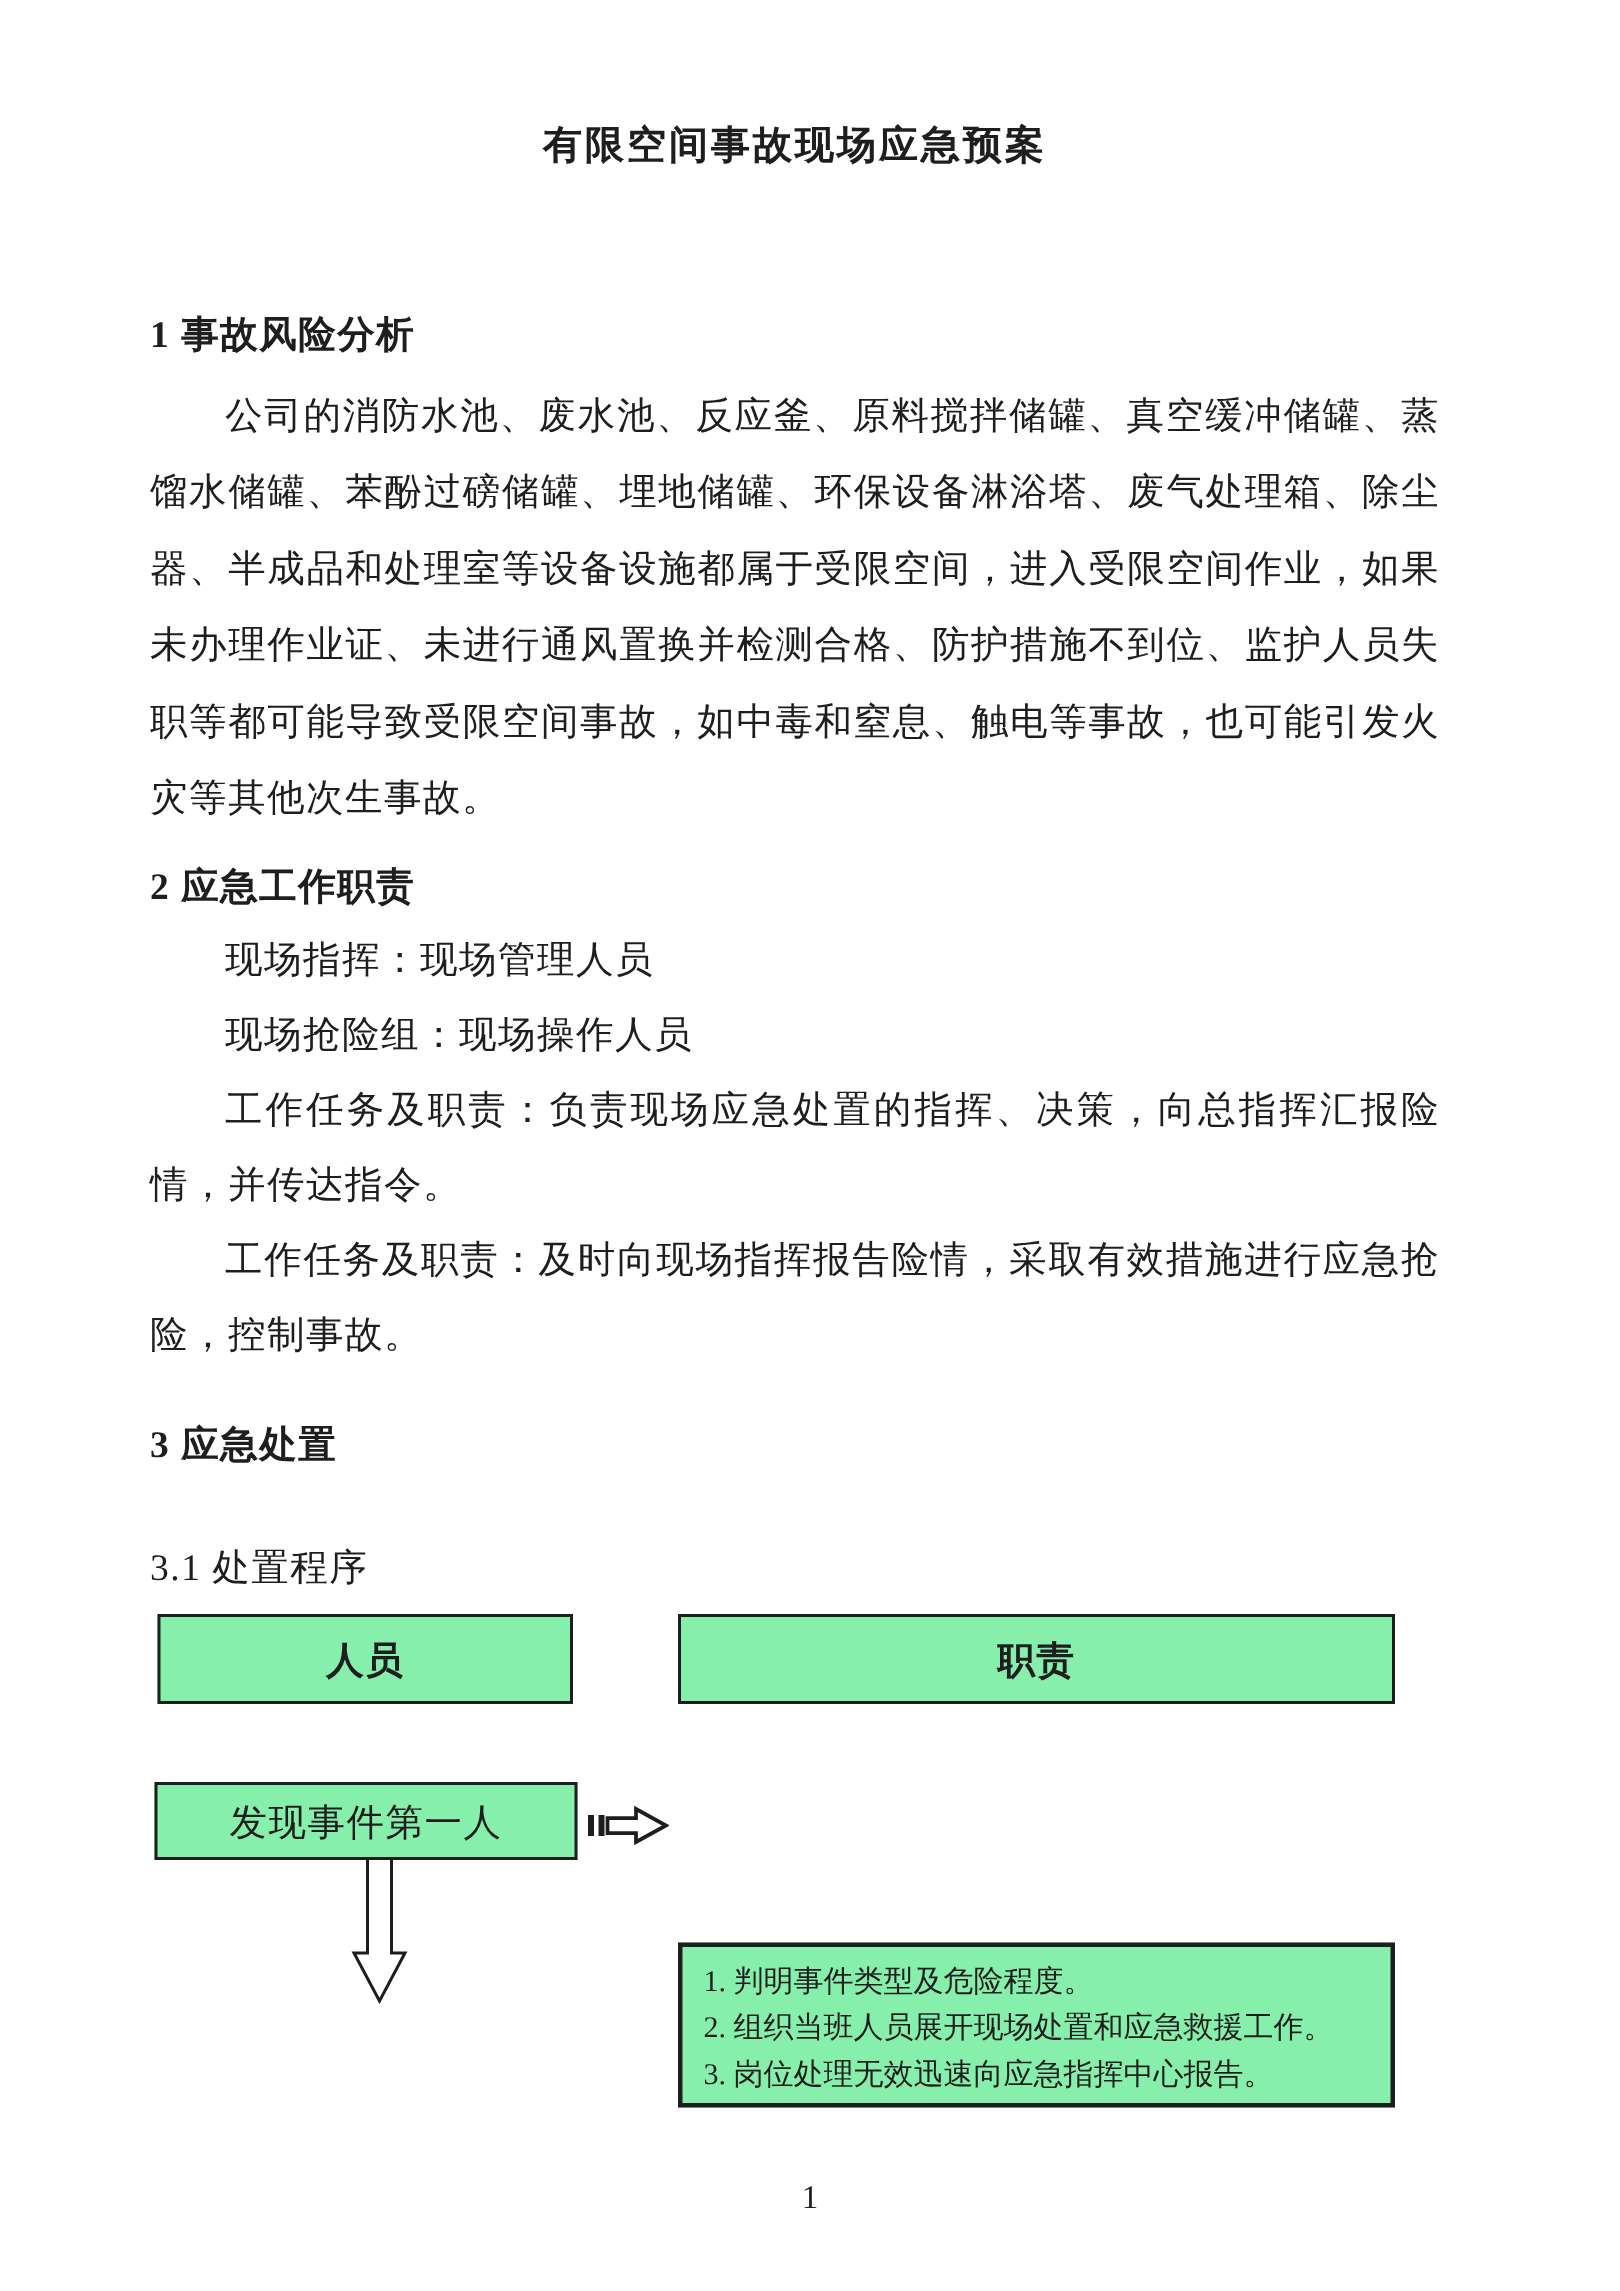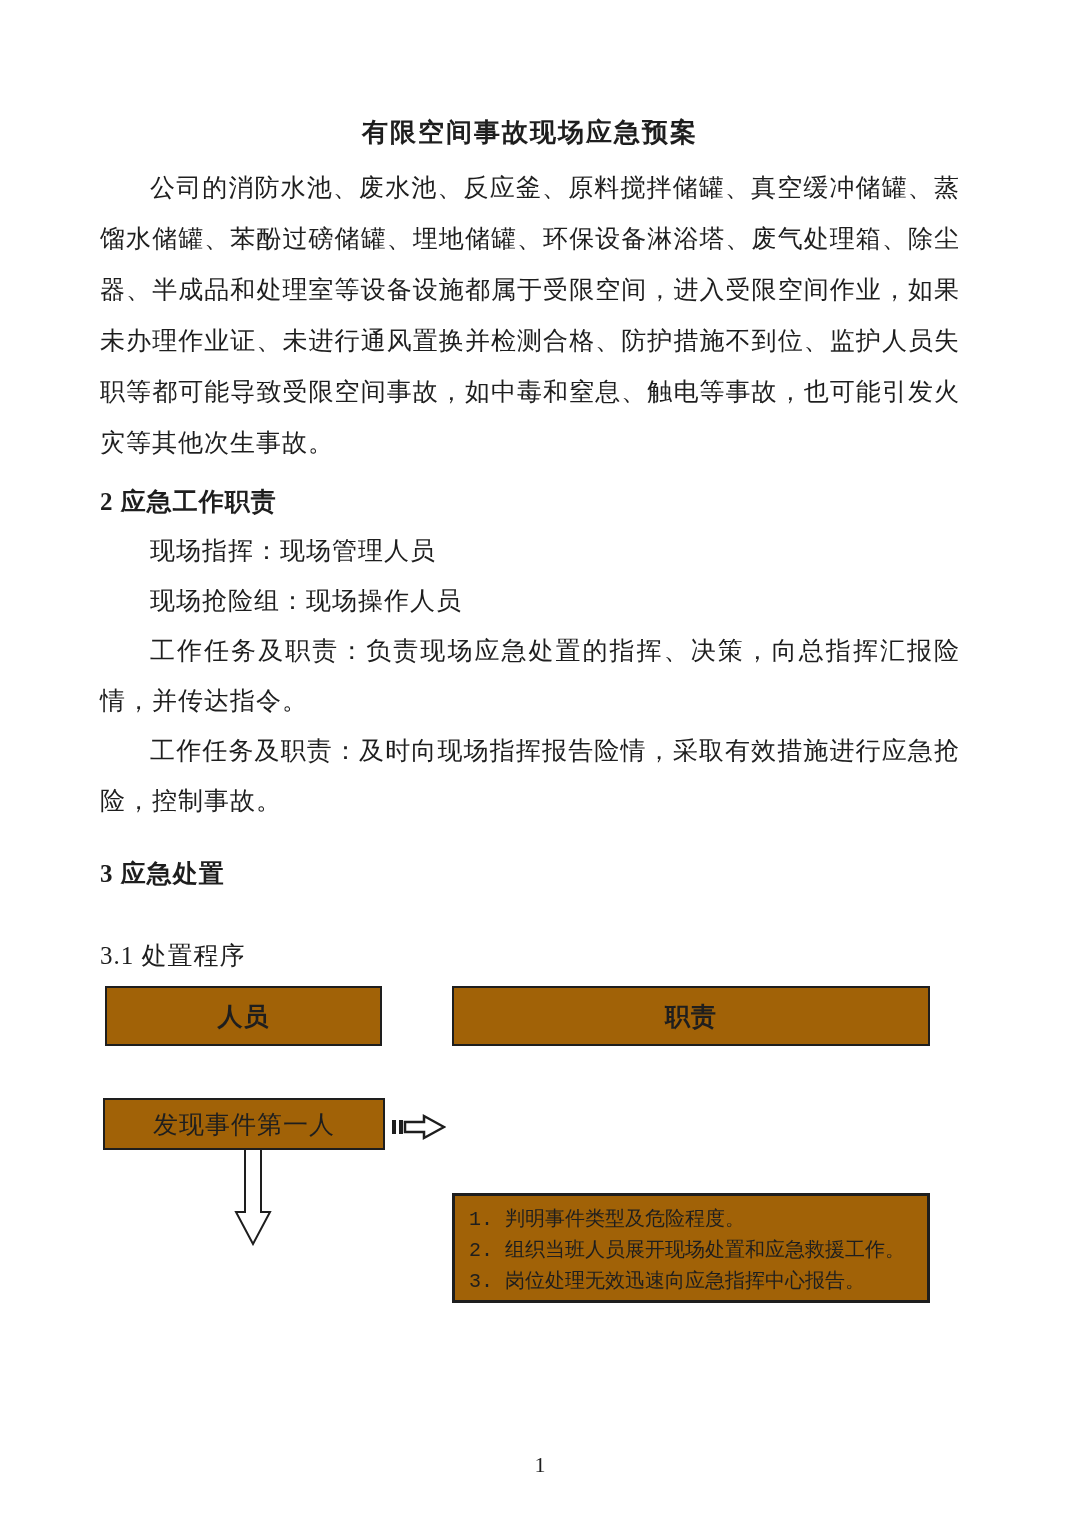--- a/index.html
+++ b/index.html
@@ -8,21 +8,21 @@
     width:1080px;height:1527px;
     background:#ffffff;
     box-sizing:border-box;
     padding:0 120px 0 100px;
     font-family:"Liberation Serif","DejaVu Serif",serif;
     color:#1e1e1e;
     overflow:hidden;
   }
   .doc-title{
     margin:0;
-    padding-top:116px;
+    padding-top:80px;
     font-size:26px;
     line-height:34px;
     font-weight:bold;
     text-align:center;
     letter-spacing:2px;
   }
   .sec-heading{
     margin:0;
     font-size:25px;
     line-height:32px;
@@ -51,61 +51,62 @@
     letter-spacing:1px;
   }
   .flowchart{
     position:relative;
     margin-top:14px;
     height:332px;
   }
   .fc-box{
     position:absolute;
     box-sizing:border-box;
-    background:#a16207;
+    background:#86efac;
     border:2px solid #1e1e1e;
   }
   .fc-header{
     display:flex;align-items:center;justify-content:center;
     font-size:25px;font-weight:bold;letter-spacing:1px;
   }
   #person-header{left:5px;top:0;width:277px;height:60px;}
   #duty-header{left:352px;top:0;width:478px;height:60px;}
   #person-box-1{
     left:3px;top:112px;width:282px;height:52px;
     display:flex;align-items:center;justify-content:center;
     font-size:25px;letter-spacing:1px;
   }
   .fc-duty{
     border-width:3px;
     font-size:21px;
     line-height:33px;
     padding:10px 14px;
   }
   #duty-box-1{left:352px;top:79px;width:478px;height:124px;}
-  #duty-box-2{left:352px;top:207px;width:478px;height:110px;font-size:20px;line-height:31px;padding:8px 14px;font-family:Liberation Mono, monospace;}
+  #duty-box-2{left:352px;top:219px;width:478px;height:110px;font-size:20px;line-height:31px;padding:8px 14px;}
   #duty-box-2 .duty-line{white-space:nowrap;}
   .arrow{position:absolute;}
   #right-arrow{left:292px;top:127px;}
   #down-arrow{left:134px;top:164px;}
   .page-number{
     position:absolute;
     left:0;top:1452px;width:100%;
     text-align:center;
     font-size:22px;
     color:#1e1e1e;
   }
 </style>
 </head>
 <body>
 
 <div class="page">
 
   <h1 class="doc-title">有限空间事故现场应急预案</h1>
 
+  <h2 class="sec-heading" id="sec1-heading">1 事故风险分析</h2>
   <p class="body-para" id="sec1-para">公司的消防水池、废水池、反应釜、原料搅拌储罐、真空缓冲储罐、蒸馏水储罐、苯酚过磅储罐、埋地储罐、环保设备淋浴塔、废气处理箱、除尘器、半成品和处理室等设备设施都属于受限空间，进入受限空间作业，如果未办理作业证、未进行通风置换并检测合格、防护措施不到位、监护人员失职等都可能导致受限空间事故，如中毒和窒息、触电等事故，也可能引发火灾等其他次生事故。</p>
 
   <h2 class="sec-heading" id="sec2-heading">2 应急工作职责</h2>
   <p class="body-para tight" id="sec2-para-1">现场指挥：现场管理人员</p>
   <p class="body-para tight">现场抢险组：现场操作人员</p>
   <p class="body-para tight">工作任务及职责：负责现场应急处置的指挥、决策，向总指挥汇报险情，并传达指令。</p>
   <p class="body-para tight">工作任务及职责：及时向现场指挥报告险情，采取有效措施进行应急抢险，控制事故。</p>
 
   <h2 class="sec-heading" id="sec3-heading">3 应急处置</h2>
   <p class="sub-heading">3.1 处置程序</p>

